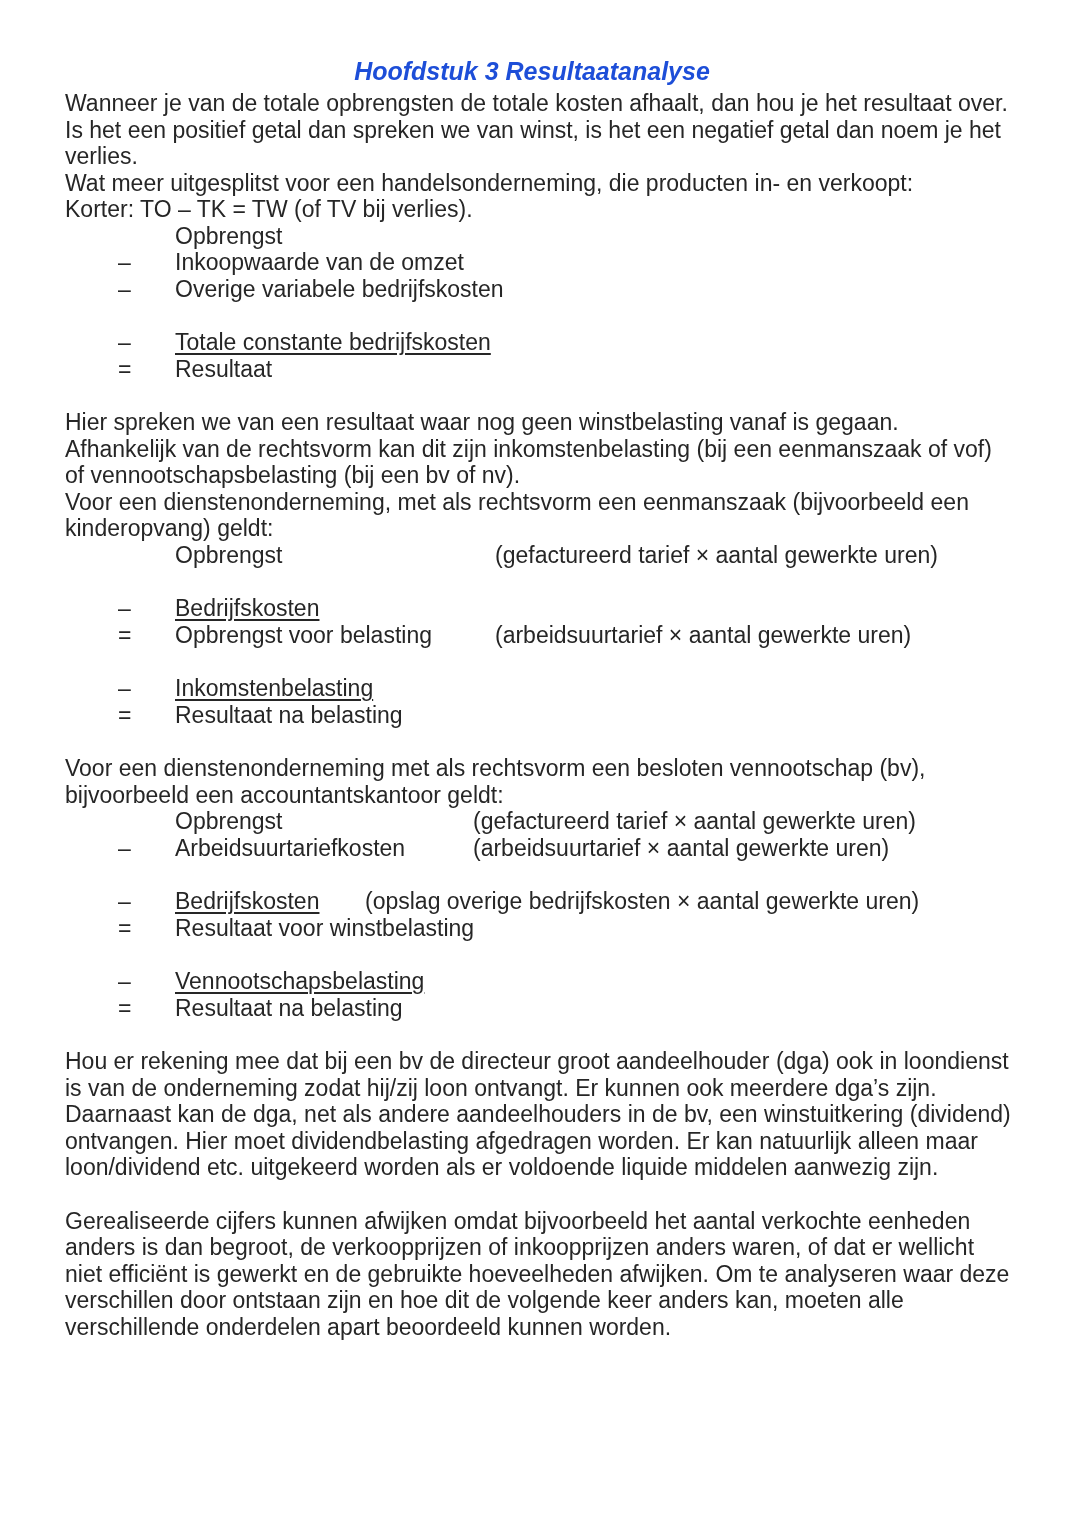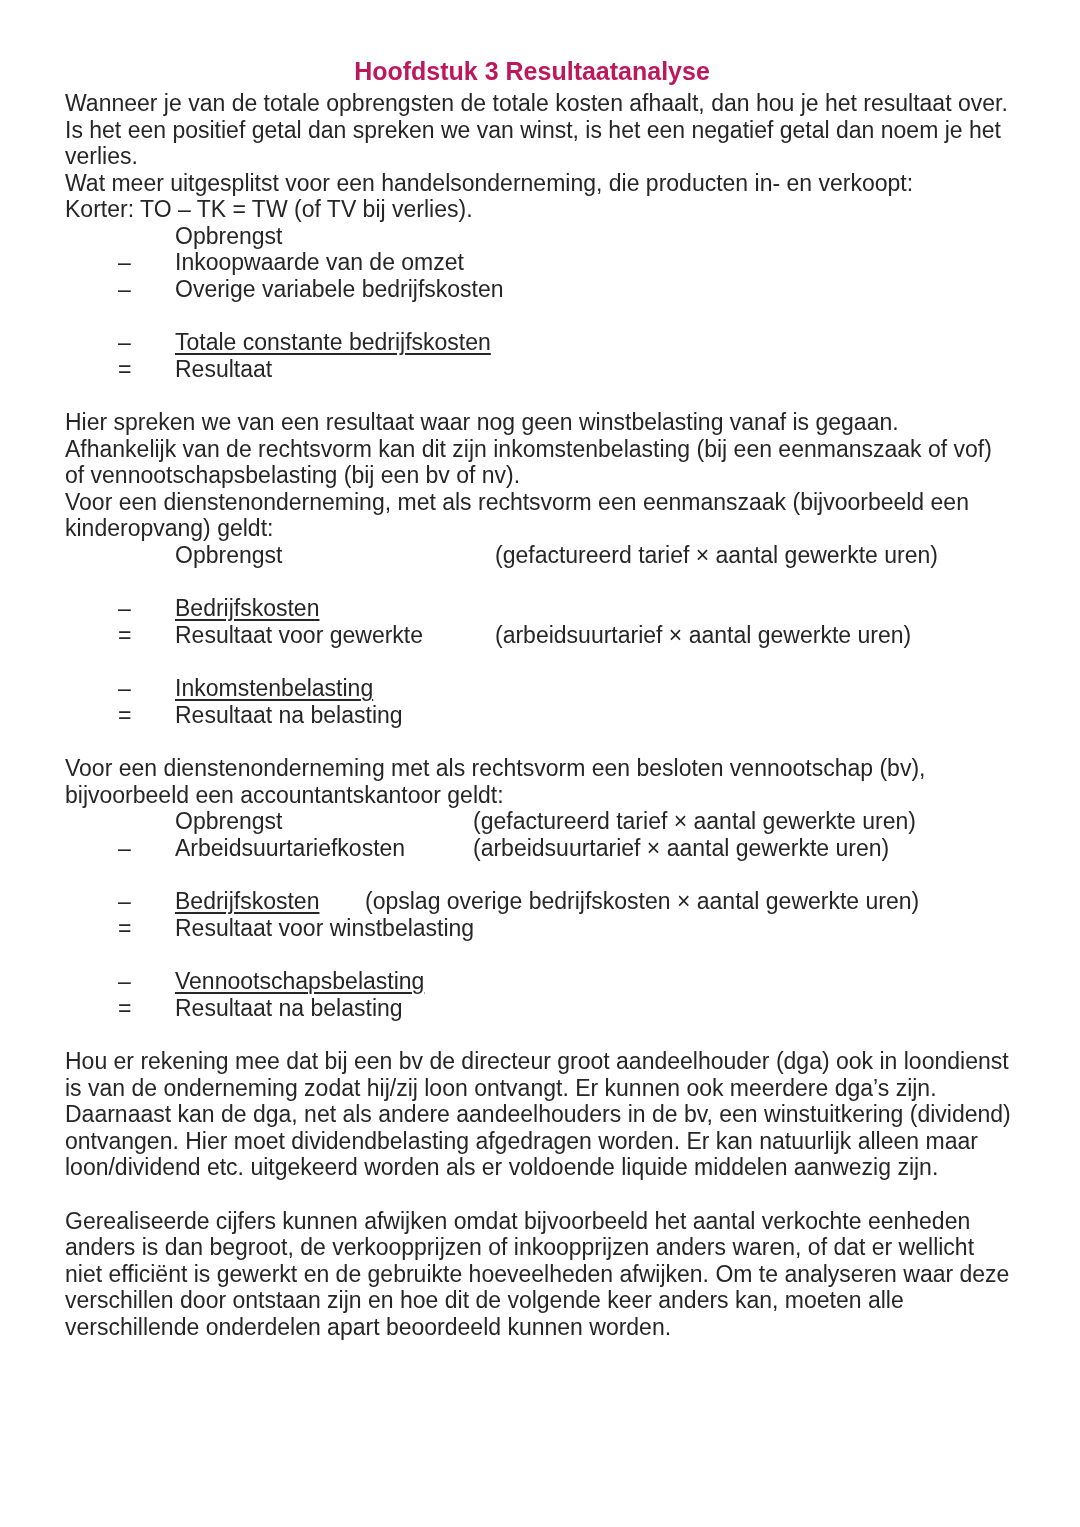--- a/index.html
+++ b/index.html
@@ -29,24 +29,25 @@
     font-weight: bold;
     font-size: 45px;
     line-height: 58px;
     color: #111111;
     letter-spacing: -1px;
   }
   .doc-subtitle {
     margin: 4px 16px 4px 0;
     text-align: center;
     font-family: "Liberation Sans", sans-serif;
+    font-style: italic;
     font-weight: bold;
     font-size: 25px;
     line-height: 30px;
-    color: #be185d;
+    color: #1d4ed8;
   }
   .body-col {
     width: 950px;
     margin: 0 65px;
     font-size: 23px;
     line-height: 26.5px;
   }
   .para {
     margin: 0;
   }
@@ -128,21 +129,21 @@
         <span class="sign"></span>
         <span class="lbl lbl-w320">Opbrengst</span>
         <span class="note">(gefactureerd tarief × aantal gewerkte uren)</span>
       </div>
       <div class="frow">
         <span class="sign">–</span>
         <span class="lbl underline">Bedrijfskosten</span>
       </div>
       <div class="frow">
         <span class="sign">=</span>
-        <span class="lbl lbl-w320">Resultaat voor gewerkte</span>
+        <span class="lbl lbl-w320">Opbrengst voor belasting</span>
         <span class="note">(arbeidsuurtarief × aantal gewerkte uren)</span>
       </div>
       <div class="frow">
         <span class="sign">–</span>
         <span class="lbl underline">Inkomstenbelasting</span>
       </div>
       <div class="frow">
         <span class="sign">=</span>
         <span class="lbl">Resultaat na belasting</span>
       </div>

